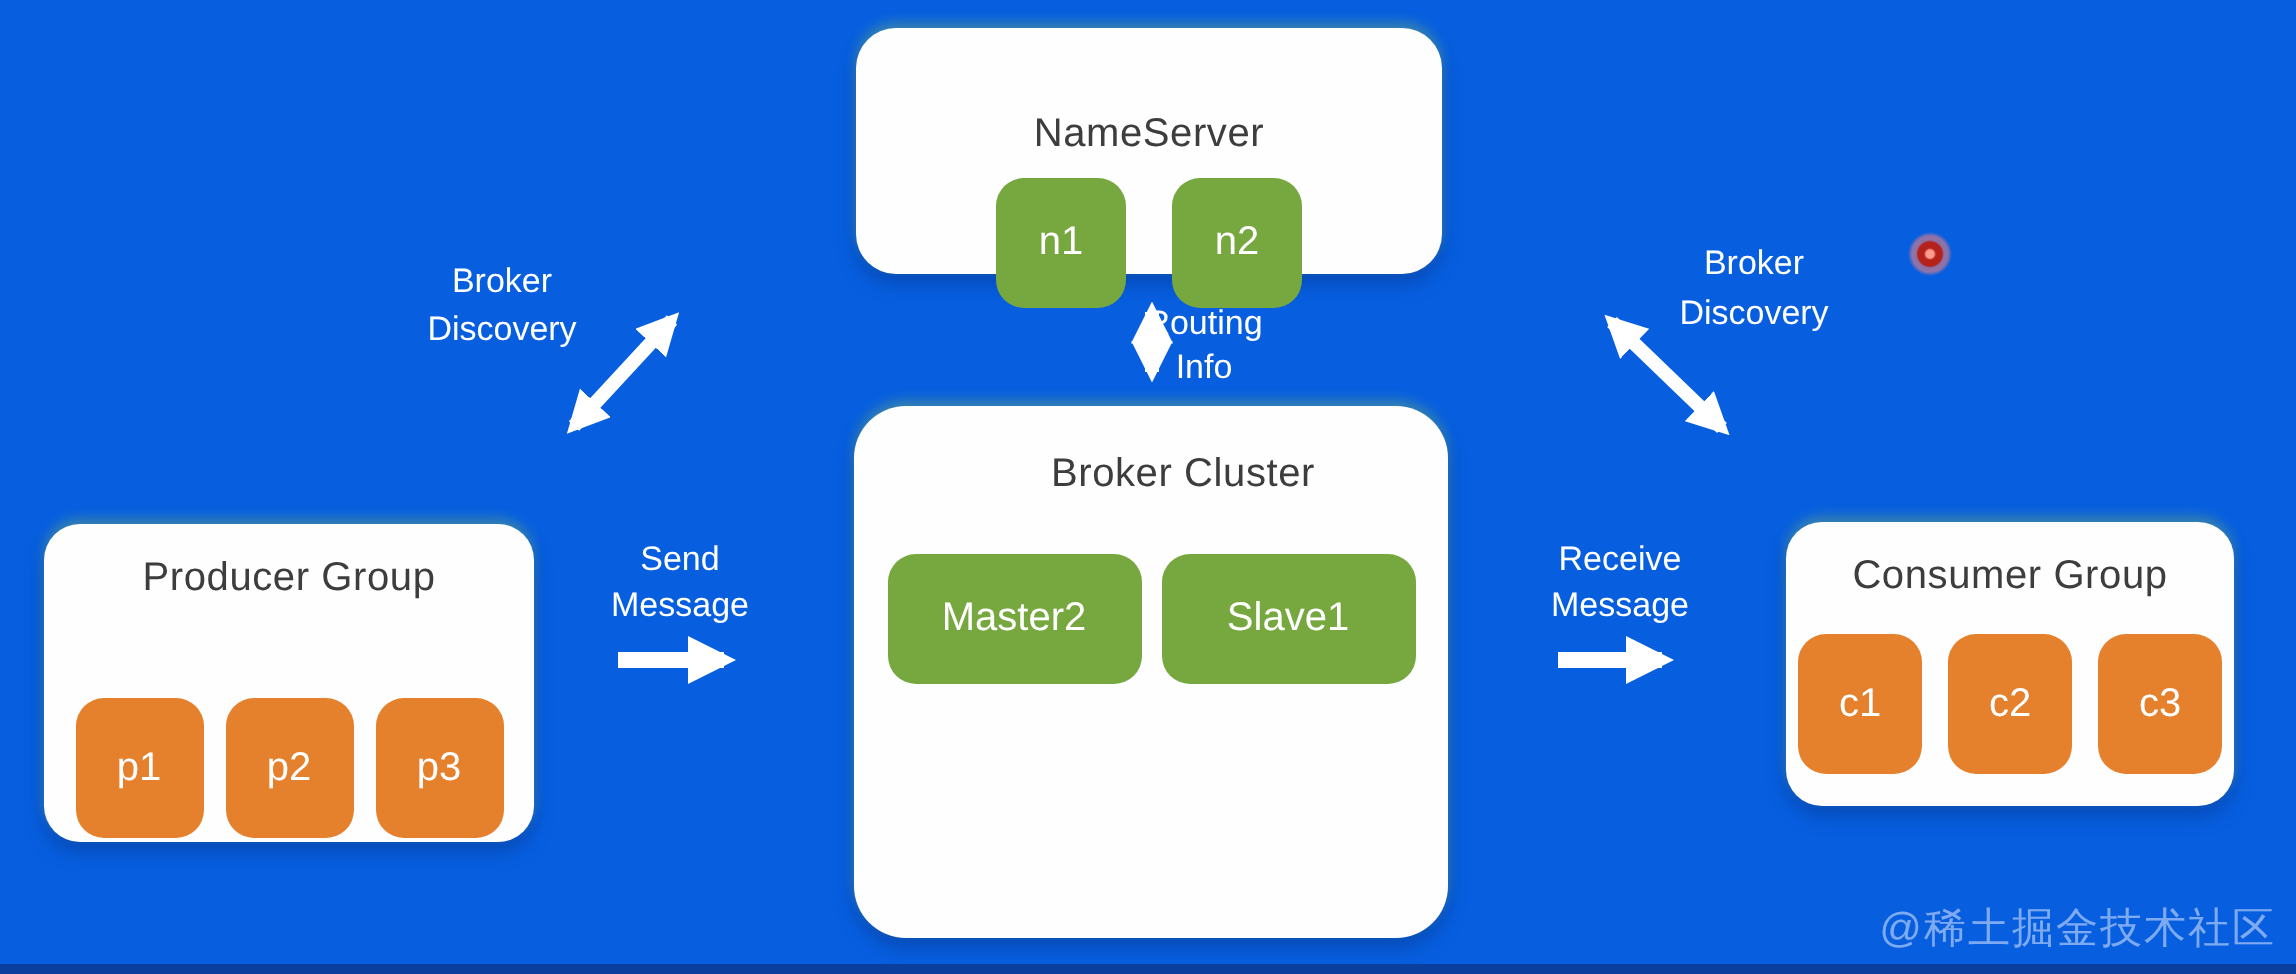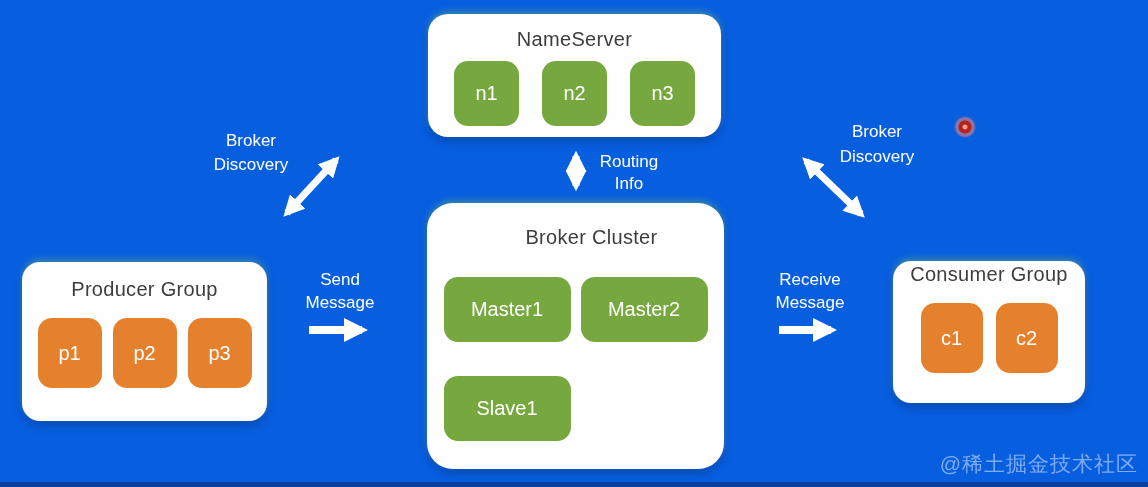--- a/index.html
+++ b/index.html
@@ -35,50 +35,50 @@
     font-size:20px;
     border-radius:14px;
     box-sizing:border-box;
   }
   .green{background:var(--green,#76a83f);}
   .orange{background:var(--orange,#e5812c);}
   .node-row{display:flex;align-items:center;}
 
   
   .nameserver{left:428px;top:14px;width:293px;height:123px;border-radius:20px;padding-top:12px;}
-  .nameserver .panel-title{height:26px;line-height:26px;margin-bottom:9px;}
+  .nameserver .panel-title{height:26px;line-height:26px;margin-bottom:9px;margin-top:28px;}
   .nameserver .node-row{gap:23px;}
   .nameserver .node{width:65px;height:65px;}
 
   
   .broker-cluster{left:427px;top:203px;width:297px;height:266px;border-radius:26px;padding-top:20px;}
   .broker-cluster .panel-title{height:28px;line-height:28px;margin-bottom:26px;margin-left:32px;}
   .broker-grid{display:grid;grid-template-columns:repeat(2,127px);gap:34px 10px;}
   .broker-cluster .node{width:127px;height:65px;}
 
   
   .producer-group{left:22px;top:262px;width:245px;height:159px;border-radius:18px;padding-top:14px;}
-  .consumer-group{left:893px;top:261px;width:192px;height:142px;border-radius:18px;padding-top:0;}
+  .consumer-group{left:893px;top:261px;width:224px;height:142px;border-radius:18px;padding-top:14px;}
   .producer-group .panel-title,.consumer-group .panel-title{height:26px;line-height:26px;margin-bottom:16px;}
   .producer-group .node-row{gap:11px;}
   .consumer-group .node-row{gap:13px;}
-  .producer-group .node{width:64px;height:70px;}
+  .producer-group .node{width:64px;height:70px;margin-top:31px;}
   .consumer-group .node{width:62px;height:70px;}
 
   
   .flow-label{
     position:absolute;
     color:var(--label_text,#fff);
     font-size:17px;line-height:24px;
     text-align:center;width:120px;
   }
   .flow-label span{display:block;}
   .lbl-bd-left{left:191px;top:129px;}
   .lbl-bd-right{left:817px;top:119px;line-height:25px;}
-  .lbl-routing{left:589px;top:151px;width:80px;line-height:22px;text-align:center;}
+  .lbl-routing{left:562px;top:151px;width:80px;line-height:22px;text-align:center;}
   .lbl-send{left:280px;top:268px;line-height:23px;}
   .lbl-receive{left:750px;top:268px;line-height:23px;}
 
   .arrow-layer{position:absolute;left:0;top:0;pointer-events:none;}
 
   .laser-dot{
     position:absolute;left:954px;top:116px;width:22px;height:22px;border-radius:50%;
     background:radial-gradient(circle at 50% 50%,
       #ff9a8c 0 2px,
       var(--laser_red,#b3231c) 3px 6px,
@@ -107,47 +107,46 @@
     <line x1="576" y1="156" x2="576" y2="186" stroke="#ffffff" stroke-width="7" marker-start="url(#ah)" marker-end="url(#ah)"></line>
     <line x1="309" y1="330" x2="362" y2="330" stroke="#ffffff" stroke-width="8" marker-end="url(#ah)"></line>
     <line x1="779" y1="330" x2="831" y2="330" stroke="#ffffff" stroke-width="8" marker-end="url(#ah)"></line>
   </svg>
 
   <div class="panel nameserver">
     <div class="panel-title">NameServer</div>
     <div class="node-row">
       <div class="node green">n1</div>
       <div class="node green">n2</div>
-      <div class="node green">n3</div>
     </div>
   </div>
 
   <div class="panel broker-cluster">
     <div class="panel-title">Broker Cluster</div>
     <div class="broker-grid">
-      <div class="node green">Master1</div>
       <div class="node green">Master2</div>
       <div class="node green">Slave1</div>
     </div>
   </div>
 
   <div class="panel producer-group">
     <div class="panel-title">Producer Group</div>
     <div class="node-row">
       <div class="node orange">p1</div>
       <div class="node orange">p2</div>
       <div class="node orange">p3</div>
     </div>
   </div>
 
   <div class="panel consumer-group">
     <div class="panel-title">Consumer Group</div>
     <div class="node-row">
       <div class="node orange">c1</div>
       <div class="node orange">c2</div>
+      <div class="node orange">c3</div>
     </div>
   </div>
 
   <div class="flow-label lbl-bd-left">
     <span>Broker</span>
     <span>Discovery</span>
   </div>
   <div class="flow-label lbl-bd-right">
     <span>Broker</span>
     <span>Discovery</span>

